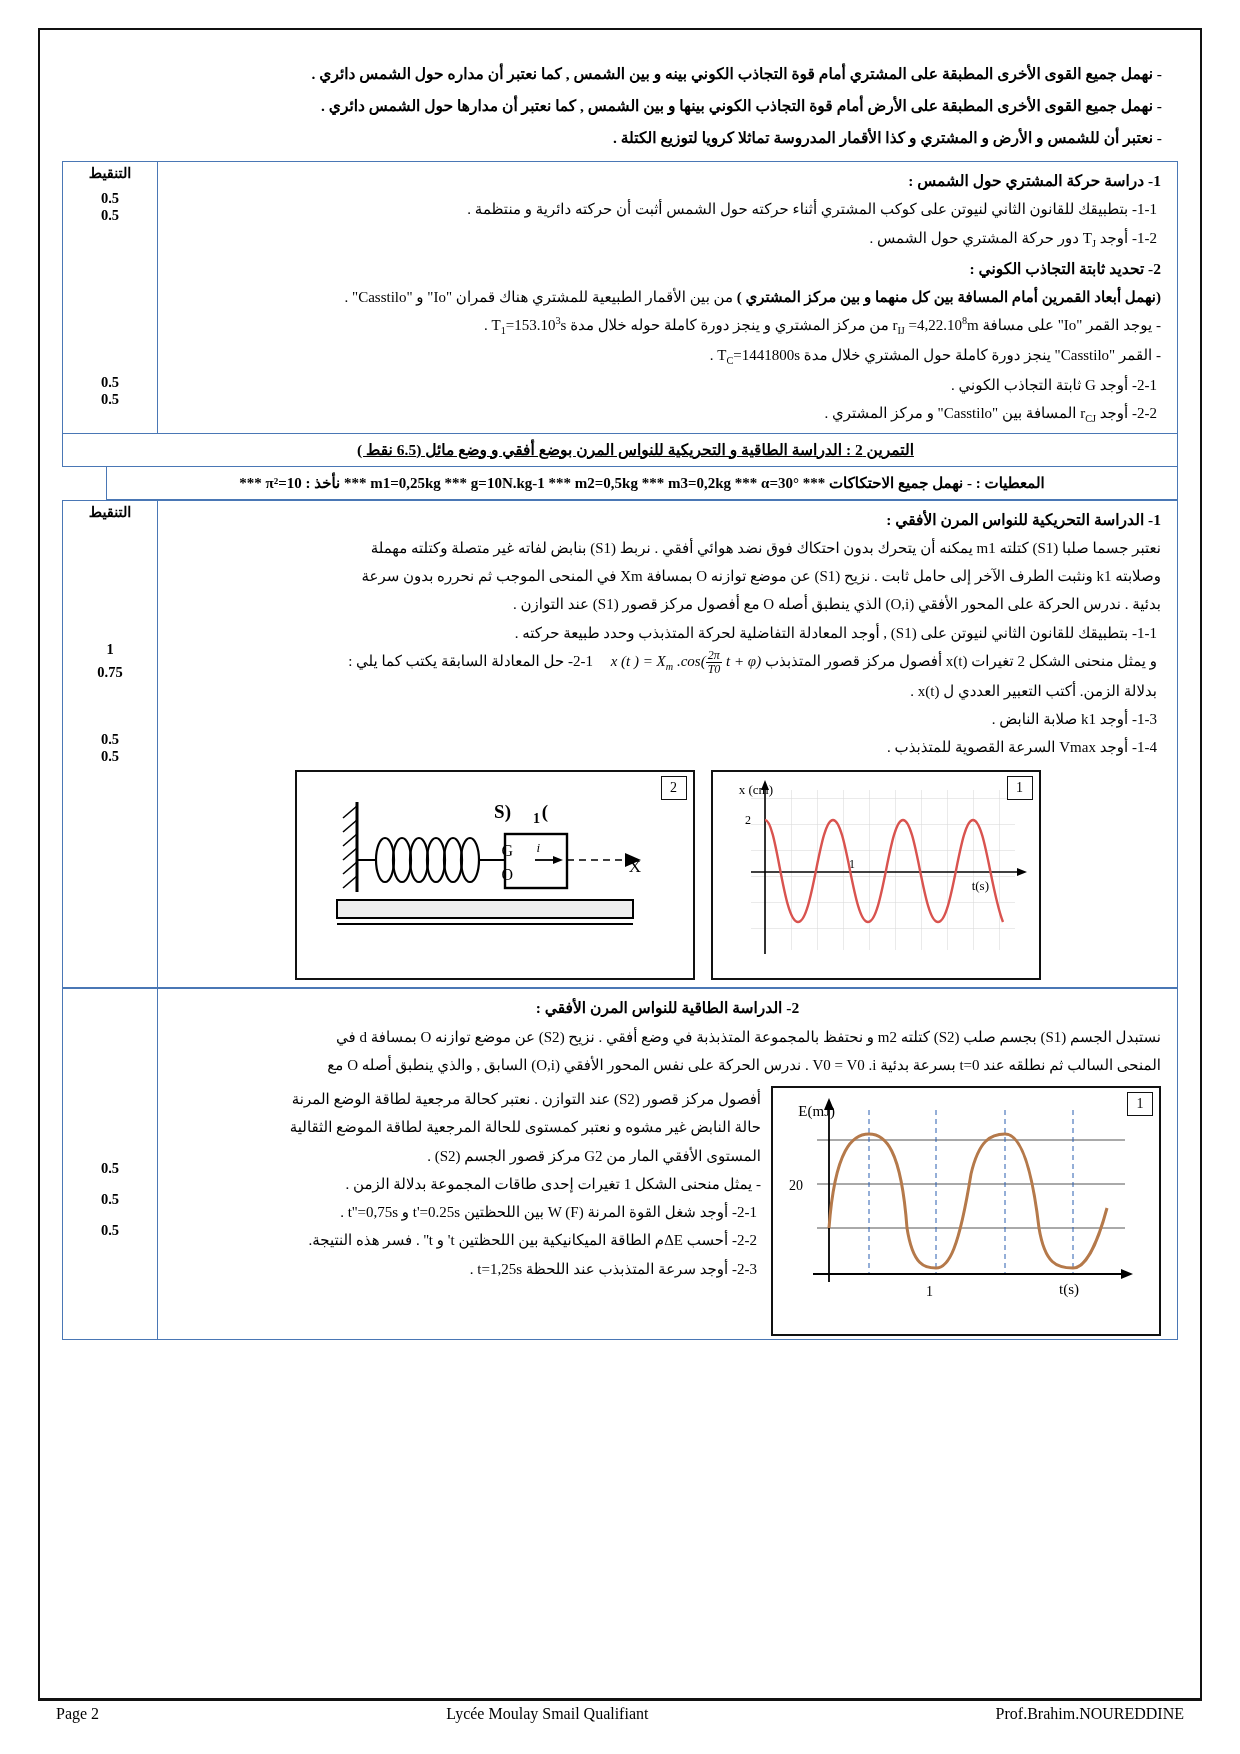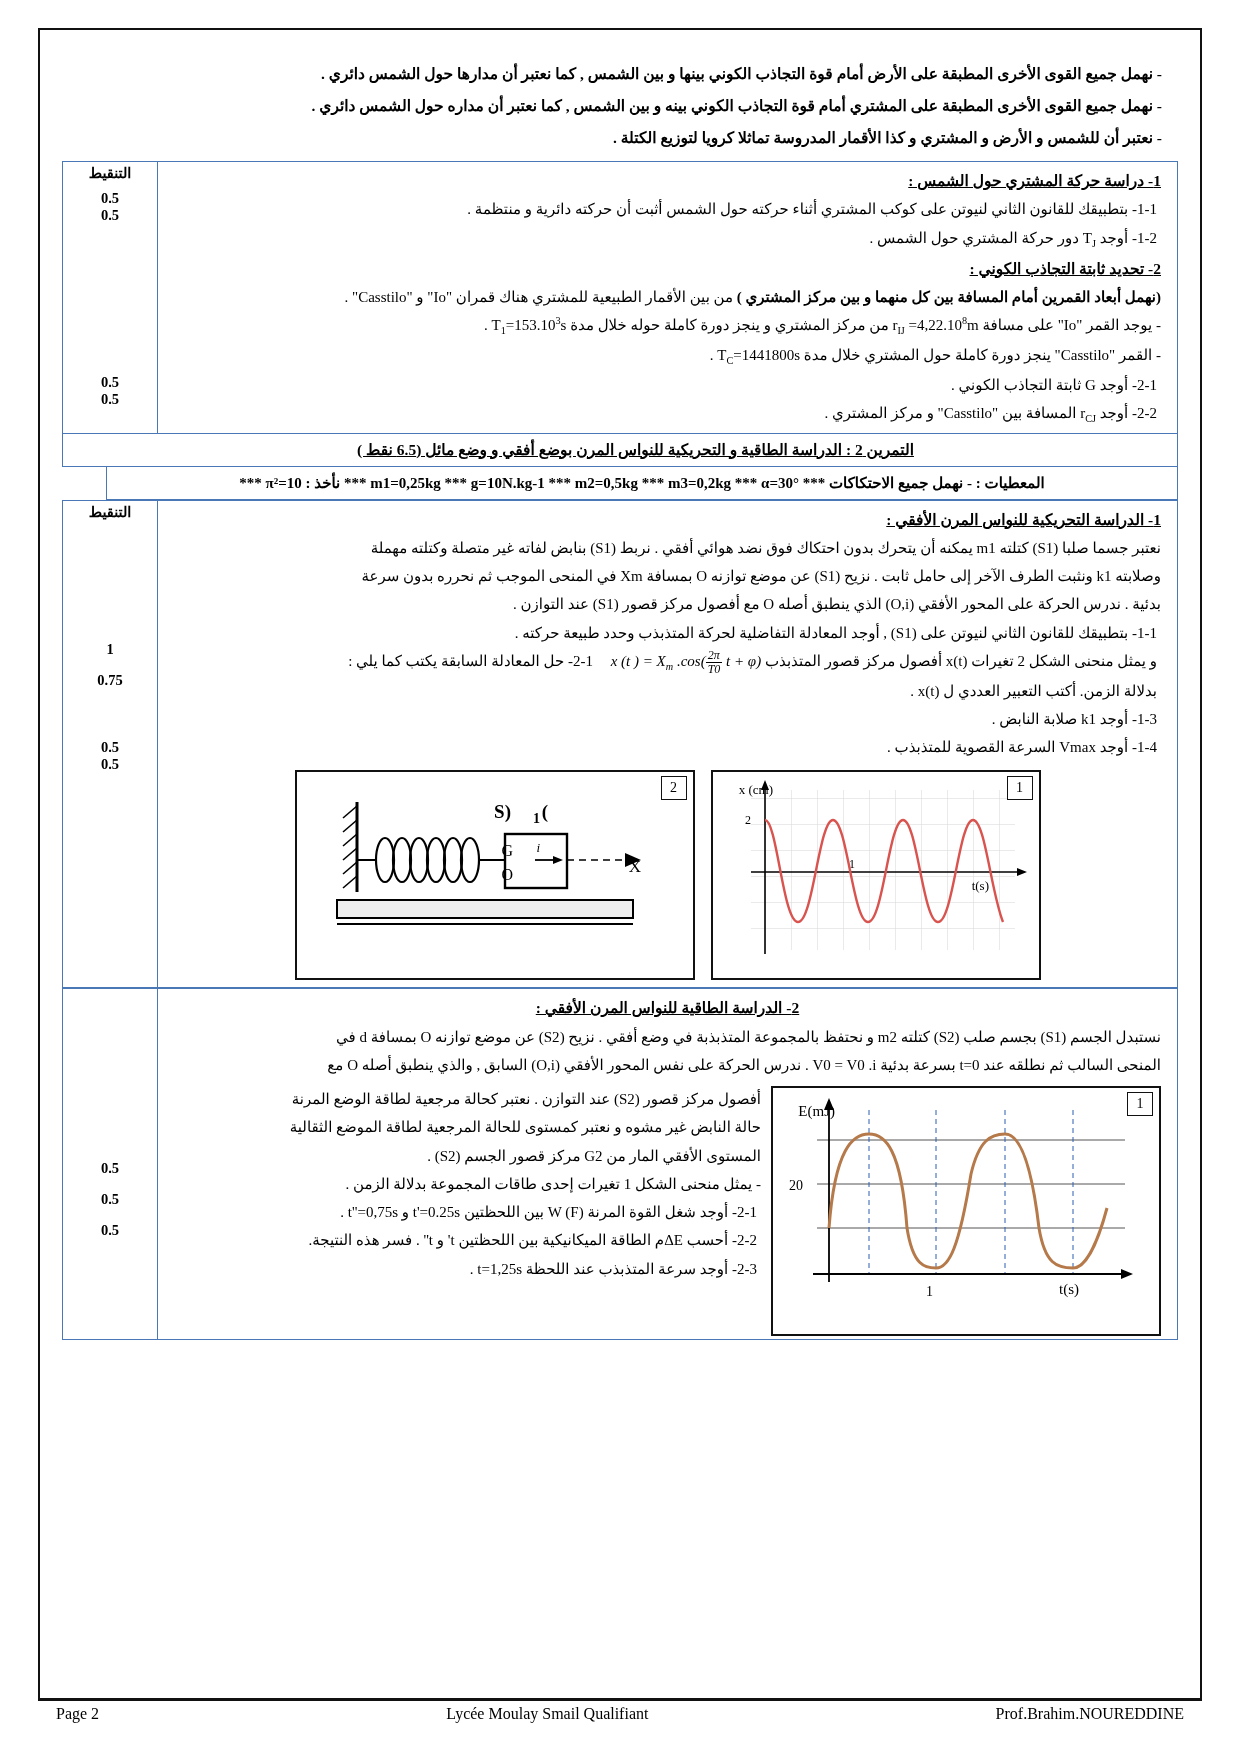--- a/index.html
+++ b/index.html
@@ -44,21 +44,21 @@
     text-align:center;
     font-size:14.5px;
     vertical-align:top;
   }
   td.body{
     font-size:15px;
     line-height:1.75;
     text-align:right;
   }
   .hdr-pts{font-weight:bold;font-size:14.5px;text-align:center;}
-  .sub{font-weight:bold;text-decoration:underline;font-size:15.5px;}
+  .sub{font-weight:bold;font-size:15.5px;}
   .line{margin:2px 0;}
   .ind{padding-right:4px;}
   sub{font-size:.68em;}
   sup{font-size:.68em;}
   .ltr{direction:ltr;unicode-bidi:embed;display:inline-block;margin-left:14px;}
   
   .banner{
     border:1px solid #4a77b5;
     border-top:none;
     font-weight:bold;
@@ -128,22 +128,22 @@
   .frac .num{display:block;border-bottom:1px solid #000;padding:0 2px;}
   .frac .den{display:block;padding:0 2px;}
   .italic{font-style:italic;}
 </style>
 </head>
 <body>
 
 <div class="page">
 
   <div class="intro">
+    <div>- نهمل جميع القوى الأخرى المطبقة على المشتري أمام قوة التجاذب الكوني بينه و بين الشمس  , كما نعتبر أن مداره حول الشمس دائري .</div>
     <div>- نهمل جميع القوى الأخرى المطبقة على الأرض أمام قوة التجاذب الكوني بينها و بين الشمس  , كما نعتبر أن مدارها حول الشمس دائري .</div>
-    <div>- نهمل جميع القوى الأخرى المطبقة على المشتري أمام قوة التجاذب الكوني بينه و بين الشمس  , كما نعتبر أن مداره حول الشمس دائري .</div>
     <div>- نعتبر أن للشمس و الأرض و المشتري و كذا الأقمار المدروسة تماثلا كرويا لتوزيع الكتلة .</div>
   </div>
 
   <table class="ex">
     <tbody>
         <tr>
       <td class="body">
         <div class="line sub">1- دراسة حركة المشتري حول الشمس :</div>
         <div class="line ind">1-1- بتطبيقك للقانون الثاني لنيوتن على كوكب المشتري أثناء حركته حول الشمس أثبت أن حركته دائرية و منتظمة .</div>
         <div class="line ind">
@@ -269,21 +269,21 @@
 
               <rect x="40" y="128" width="296" height="18" fill="#efefef" stroke="#000" stroke-width="2"></rect>
               <line x1="40" y1="152" x2="336" y2="152" stroke="#000" stroke-width="2"></line>
             </svg>
           </div>
         </div>
       </td>
       <td class="pts">
         <div class="hdr-pts">التنقيط</div>
         <div class="ptsrow" style="margin-top:120px">1</div>
-        <div class="ptsrow" style="margin-top:14px">0.75</div>
+        <div class="ptsrow" style="margin-top:6px">0.75</div>
         <div class="ptsrow" style="margin-top:50px">0.5</div>
         <div class="ptsrow">0.5</div>
       </td>
     </tr>
   </tbody>
     </table>
 
   <table class="ex">
     <tbody>
         <tr>

